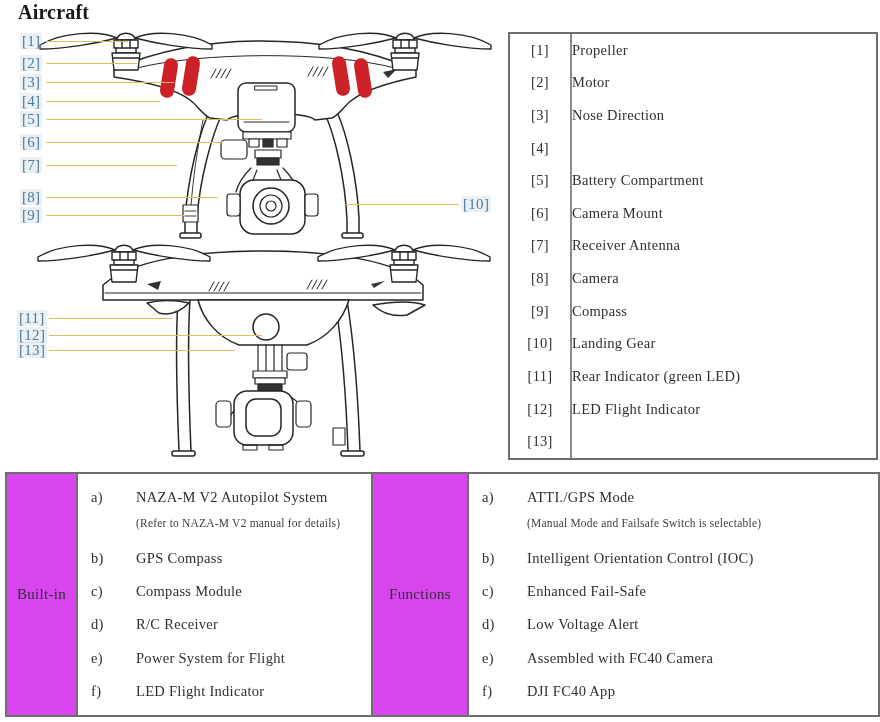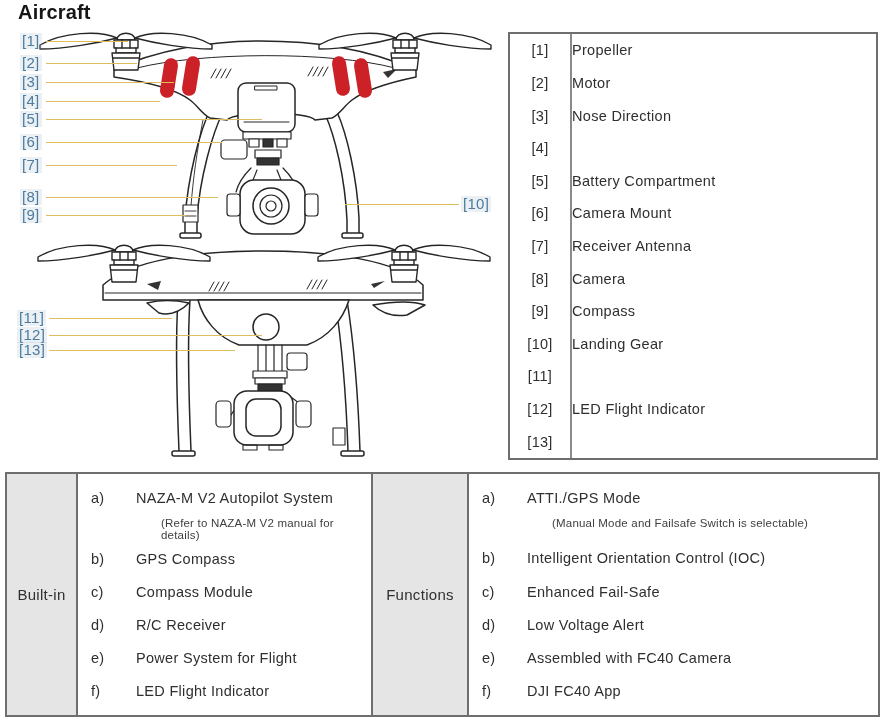--- a/index.html
+++ b/index.html
@@ -1,18 +1,18 @@
 <!DOCTYPE html>
 <html><head>
 <meta charset="utf-8">
 <style>
   html,body{margin:0;padding:0;background:#fff;}
   .page{
     position:relative;width:880px;height:722px;background:#fff;overflow:hidden;
-    font-family:Liberation Sans, sans-serif;color:#2f2f2f;
+    font-family:Liberation Serif, serif;color:#2f2f2f;
   }
   .title{
     position:absolute;left:18px;top:1px;margin:0;
     font-size:20px;font-weight:800;letter-spacing:.2px;color:#161616;
   }
   
   .diagram{position:absolute;left:0;top:0;width:505px;height:470px;}
   .drawing{position:absolute;}
   .tag{
     position:absolute;font-size:15px;line-height:16px;padding:0 2px;
@@ -29,32 +29,32 @@
     width:60px;flex:0 0 60px;align-self:stretch;display:flex;align-items:center;justify-content:center;
     border-right:2px solid #8a8a8a;font-size:14.5px;letter-spacing:.3px;
   }
   .p-label{font-size:14.5px;letter-spacing:.3px;}
   
   .specs-table{
     position:absolute;left:5px;top:472px;width:871px;height:241px;
     border:2px solid #6e6e6e;display:grid;grid-template-columns:71px 295px 96px 1fr;background:#fff;
   }
   .hdr-cell{
-    background:#e5e5e5;border-right:2px solid #6e6e6e;
+    background:#d946ef;border-right:2px solid #6e6e6e;
     display:flex;align-items:center;justify-content:center;
     font-size:15px;letter-spacing:.3px;color:#2f2f2f;
   }
   .items-cell{
     border-right:2px solid #6e6e6e;
     padding:14px 4px 0 13px;display:flex;flex-direction:column;overflow:hidden;
   }
   .items-cell.last{border-right:none;}
   .item{height:20px;display:flex;align-items:center;margin-bottom:14px;font-size:14.5px;letter-spacing:.3px;}
   .item .letter{width:45px;flex:0 0 45px;}
-  .note{height:14px;margin:-4px 0 18px 70px;font-size:11.5px;letter-spacing:.2px;color:#3e3e3e;}
+  .note{height:14px;margin:-4px 0 18px 45px;font-size:11.5px;letter-spacing:.2px;color:#3e3e3e;}
   svg{display:block;}
 </style>
 </head>
 <body>
 
 <div class="page">
 
   <h1 class="title">Aircraft</h1>
 
   <div class="diagram">
@@ -271,20 +271,21 @@
     <div class="p-row">
         <div class="p-num">[9]</div>
         <div class="p-label">Compass</div>
       </div>
     <div class="p-row">
         <div class="p-num">[10]</div>
         <div class="p-label">Landing Gear</div>
       </div>
     <div class="p-row">
         <div class="p-num">[11]</div>
+        <div class="p-label">Rear Indicator (green LED)</div>
       </div>
     <div class="p-row">
         <div class="p-num">[12]</div>
         <div class="p-label">LED Flight Indicator</div>
       </div>
     <div class="p-row">
         <div class="p-num">[13]</div>
       </div>
   </div>
 

